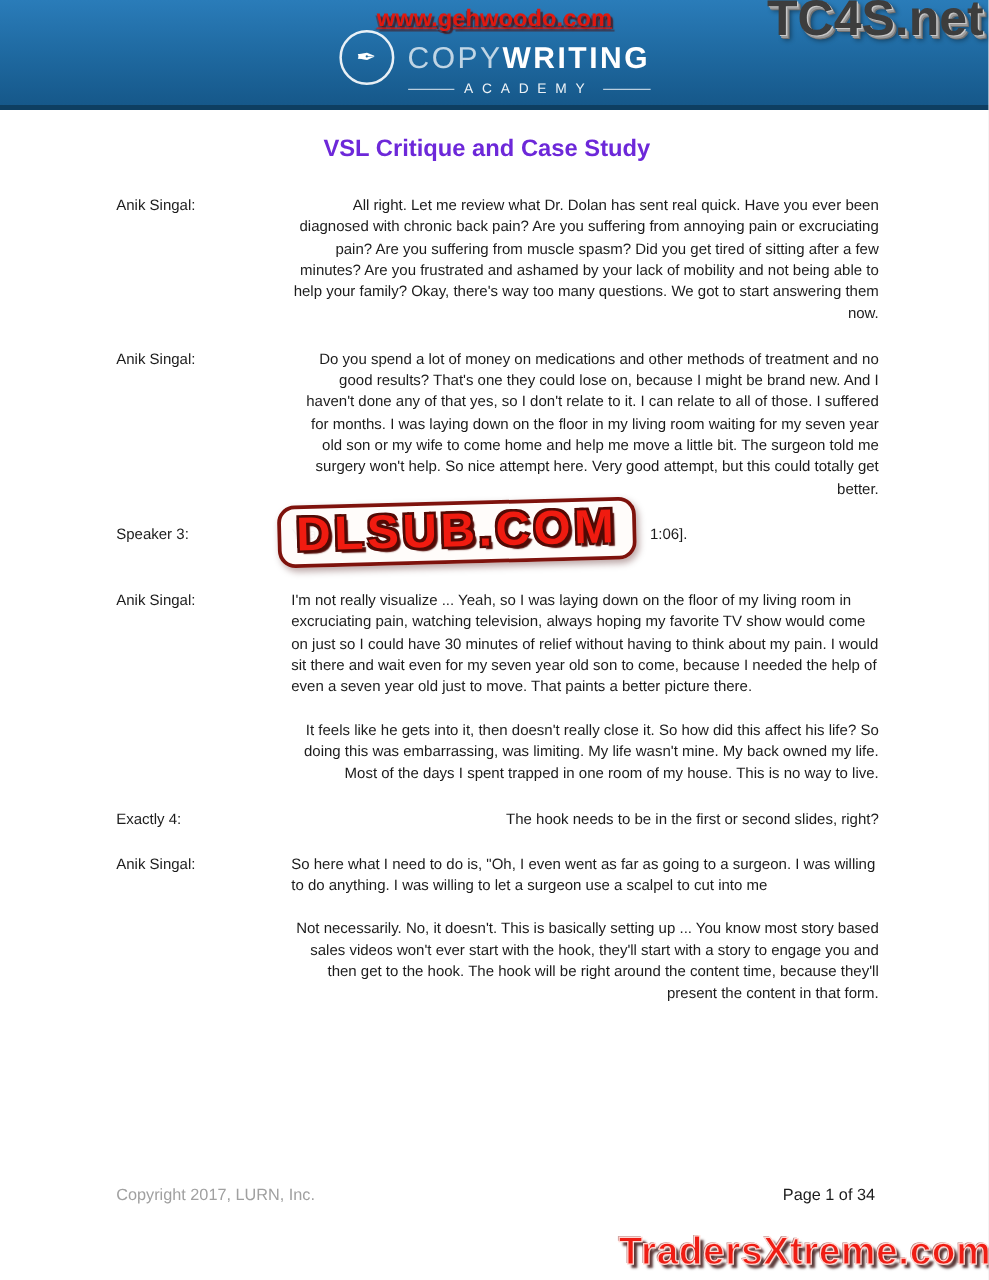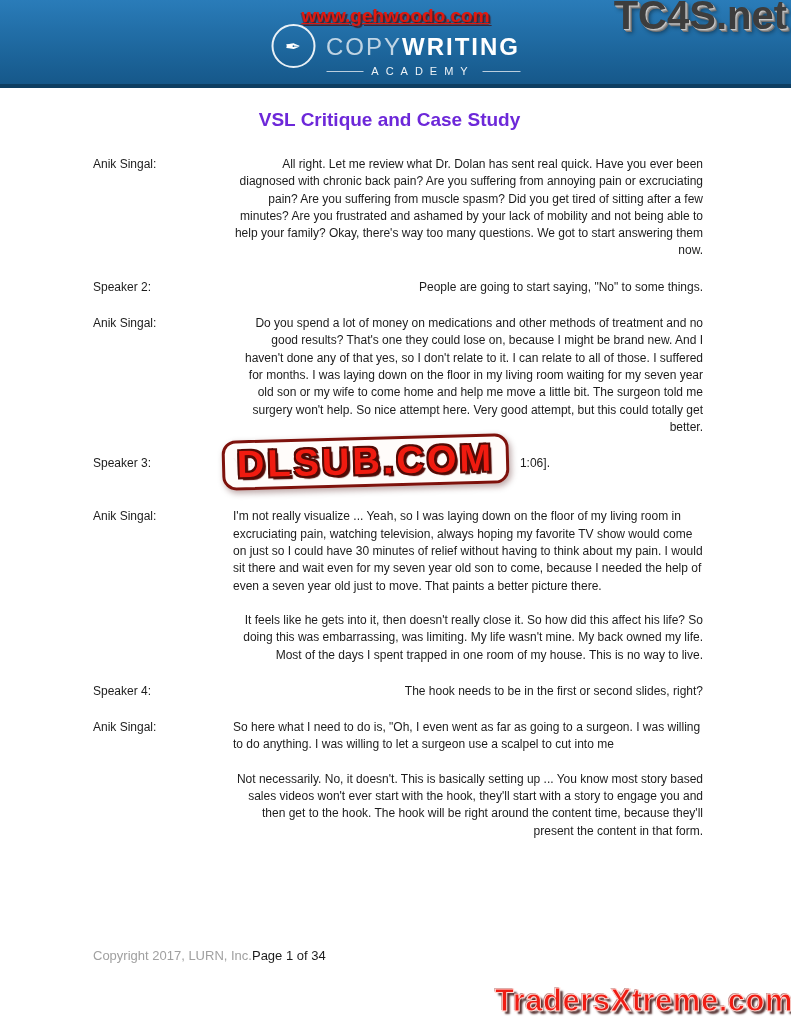--- a/index.html
+++ b/index.html
@@ -82,21 +82,21 @@
   .transcript{position:absolute;top:156px;left:93px;width:612px;}
   .row{display:flex;margin-bottom:19px;}
   .speaker{flex:0 0 140px;font-size:12px;line-height:17.3px;color:#1c1c1c;}
   .text{width:470px;font-size:12px;line-height:17.3px;color:#1c1c1c;position:relative;}
   .text p{margin:0 0 17px 0;}
   .text p:last-child{margin-bottom:0;text-align:right;}
   .gap{display:inline-block;width:260px;}
 
   .footer{
     position:absolute;top:948px;left:93px;right:91px;
-    display:flex;align-items:baseline;
+    display:flex;justify-content:space-between;align-items:baseline;
     font-size:13px;
   }
   .copyright{color:#a0a0a0;}
   .pagenum{color:#1c1c1c;}
 </style>
 </head>
 <body>
 
 <div class="page">
 
@@ -122,26 +122,20 @@
 
   <main class="transcript">
 
     <div class="row">
       <div class="speaker">Anik Singal:</div>
       <div class="text">
         <p>All right. Let me review what Dr. Dolan has sent real quick. Have you ever been diagnosed with chronic back pain? Are you suffering from annoying pain or excruciating pain? Are you suffering from muscle spasm? Did you get tired of sitting after a few minutes? Are you frustrated and ashamed by your lack of mobility and not being able to help your family? Okay, there's way too many questions. We got to start answering them now.</p>
       </div>
     </div>
 
-    <div class="row">
-      <div class="speaker">Speaker 2:</div>
-      <div class="text">
-        <p>People are going to start saying, "No" to some things.</p>
-      </div>
-    </div>
 
     <div class="row">
       <div class="speaker">Anik Singal:</div>
       <div class="text">
         <p>Do you spend a lot of money on medications and other methods of treatment and no good results? That's one they could lose on, because I might be brand new. And I haven't done any of that yes, so I don't relate to it. I can relate to all of those. I suffered for months. I was laying down on the floor in my living room waiting for my seven year old son or my wife to come home and help me move a little bit. The surgeon told me surgery won't help. So nice attempt here. Very good attempt, but this could totally get better.</p>
       </div>
     </div>
 
     <div class="row">
       <div class="speaker">Speaker 3:</div>
@@ -153,21 +147,21 @@
 
     <div class="row">
       <div class="speaker">Anik Singal:</div>
       <div class="text">
         <p>I'm not really visualize ... Yeah, so I was laying down on the floor of my living room in excruciating pain, watching television, always hoping my favorite TV show would come on just so I could have 30 minutes of relief without having to think about my pain. I would sit there and wait even for my seven year old son to come, because I needed the help of even a seven year old just to move. That paints a better picture there.</p>
         <p>It feels like he gets into it, then doesn't really close it. So how did this affect his life? So doing this was embarrassing, was limiting. My life wasn't mine. My back owned my life. Most of the days I spent trapped in one room of my house. This is no way to live.</p>
       </div>
     </div>
 
     <div class="row">
-      <div class="speaker">Speaker 4:</div>
+      <div class="speaker">Exactly 4:</div>
       <div class="text">
         <p>The hook needs to be in the first or second slides, right?</p>
       </div>
     </div>
 
     <div class="row">
       <div class="speaker">Anik Singal:</div>
       <div class="text">
         <p>So here what I need to do is, "Oh, I even went as far as going to a surgeon. I was willing to do anything. I was willing to let a surgeon use a scalpel to cut into me</p>
         <p>Not necessarily. No, it doesn't. This is basically setting up ... You know most story based sales videos won't ever start with the hook, they'll start with a story to engage you and then get to the hook. The hook will be right around the content time, because they'll present the content in that form.</p>

